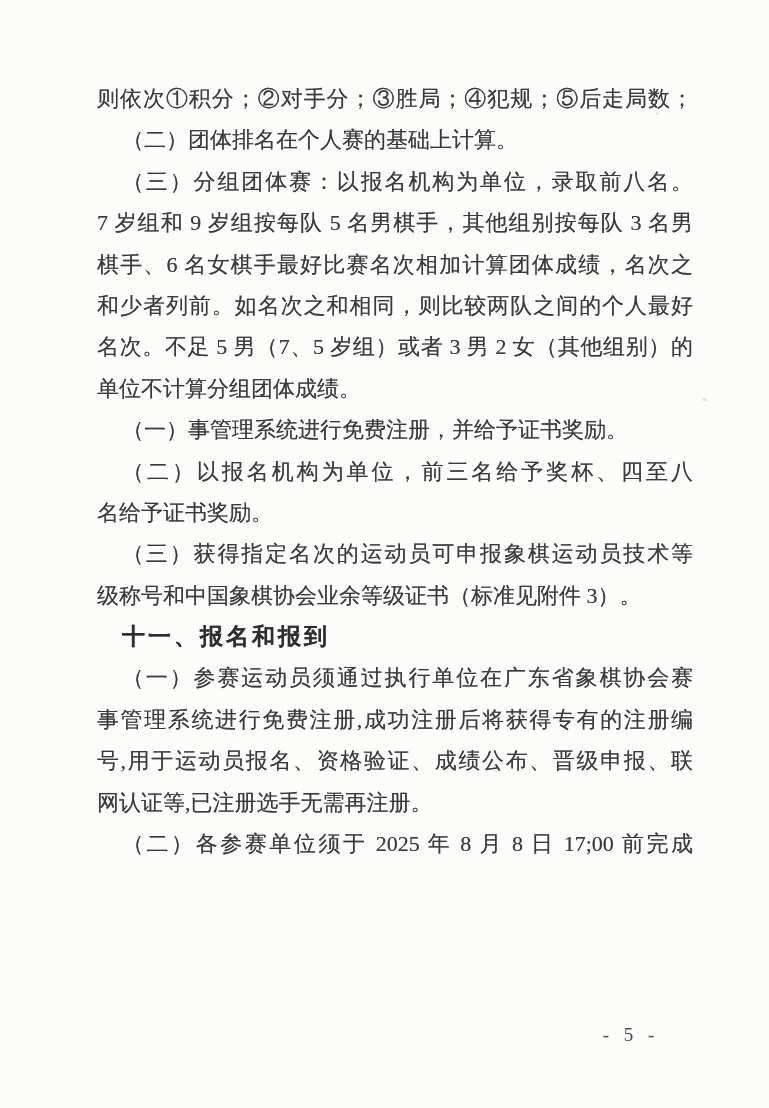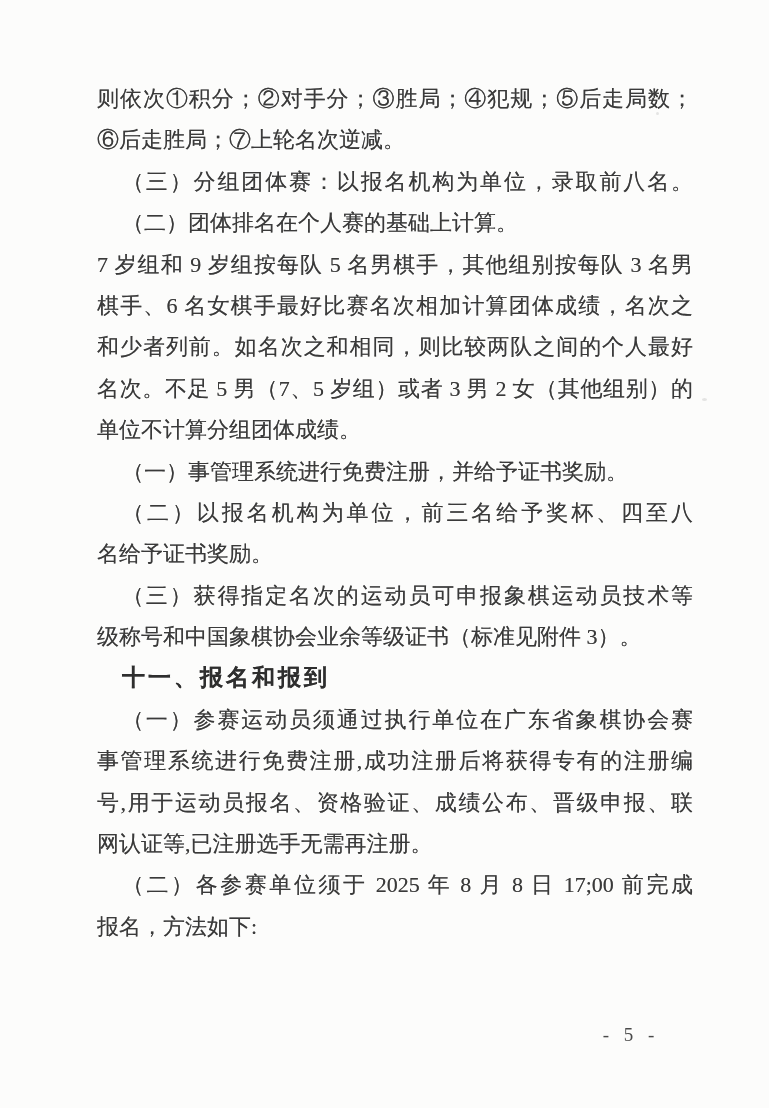--- a/index.html
+++ b/index.html
@@ -70,39 +70,37 @@
   }
   .speck-1 { left: 702px; top: 398px; width: 5px; height: 3px; }
   .speck-2 { left: 656px; top: 112px; width: 3px; height: 3px; }
 </style>
 </head>
 <body>
 
 <div class="page">
   <div class="content">
       <div class="line fill">则依次①积分；②对手分；③胜局；④犯规；⑤后走局数；</div>
-      <div class="line">⑥后走胜局；⑦上轮名次逆减。</div>
+      <div class="line indent">（二）团体排名在个人赛的基础上计算。</div>
       <div class="line indent fill">（三）分组团体赛：以报名机构为单位，录取前八名。</div>
-      <div class="line indent">（二）团体排名在个人赛的基础上计算。</div>
       <div class="line fill">7 岁组和 9 岁组按每队 5 名男棋手，其他组别按每队 3 名男</div>
       <div class="line fill">棋手、6 名女棋手最好比赛名次相加计算团体成绩，名次之</div>
       <div class="line fill">和少者列前。如名次之和相同，则比较两队之间的个人最好</div>
       <div class="line fill">名次。不足 5 男（7、5 岁组）或者 3 男 2 女（其他组别）的</div>
       <div class="line">单位不计算分组团体成绩。</div>
       <div class="line indent">（一）事管理系统进行免费注册，并给予证书奖励。</div>
       <div class="line indent fill">（二）以报名机构为单位，前三名给予奖杯、四至八</div>
       <div class="line">名给予证书奖励。</div>
       <div class="line indent fill">（三）获得指定名次的运动员可申报象棋运动员技术等</div>
       <div class="line">级称号和中国象棋协会业余等级证书（标准见附件 3）。</div>
       <div class="line indent bold">十一、报名和报到</div>
       <div class="line indent fill">（一）参赛运动员须通过执行单位在广东省象棋协会赛</div>
       <div class="line fill">事管理系统进行免费注册,成功注册后将获得专有的注册编</div>
       <div class="line fill">号,用于运动员报名、资格验证、成绩公布、晋级申报、联</div>
       <div class="line">网认证等,已注册选手无需再注册。</div>
       <div class="line indent fill">（二）各参赛单位须于 2025 年 8 月 8 日 17;00 前完成</div>
-      <div class="line">报名，方法如下:</div>
     </div>
 
   <div class="page-number">- 5 -</div>
 
   <div class="speck speck-1"></div>
   <div class="speck speck-2"></div>
 </div>
 
 </body></html>

